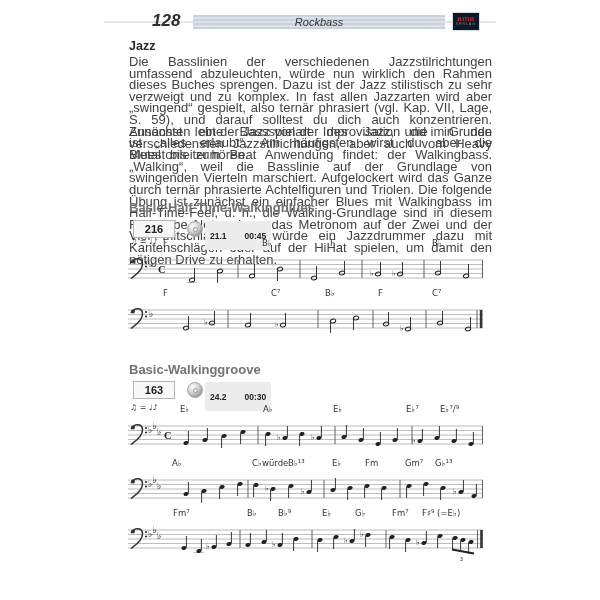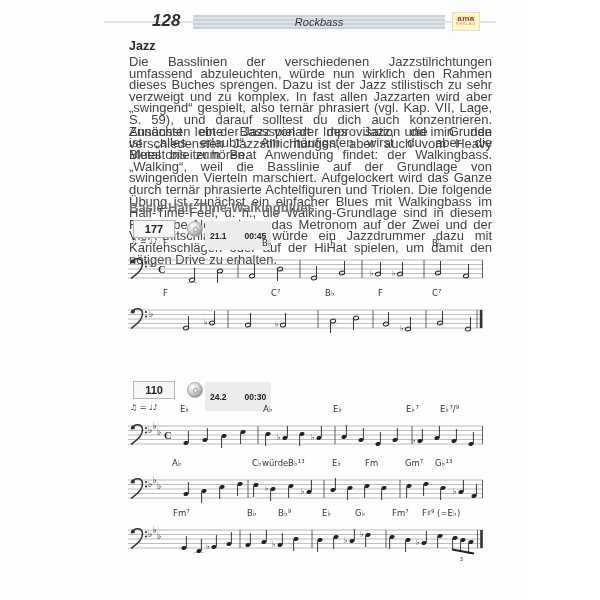--- a/index.html
+++ b/index.html
@@ -4,21 +4,21 @@
 <style>
   html,body{margin:0;padding:0;background:#fff;}
   .page{position:relative;width:528px;height:600px;background:#fefefe;overflow:hidden;
         font-family:"Liberation Sans",sans-serif;color:#3a3a3a;}
   .top-edge{position:absolute;left:104px;top:21px;width:392px;height:2px;background:#e4e4e4;}
   .pageno{position:absolute;left:152px;top:11px;font-size:17px;font-weight:700;font-style:italic;color:#2e2e2e;}
   .header-bar{position:absolute;left:193px;top:15px;width:252px;height:14px;
       background:repeating-linear-gradient(0deg,#c9d2da 0 2px,#dbe2e8 2px 4px);
       display:flex;align-items:center;justify-content:center;}
   .header-bar span{font-style:italic;font-size:11px;color:#333;}
-  .logo{position:absolute;left:452px;top:12px;width:26px;height:17px;background:#fef9c3;
+  .logo{position:absolute;left:452px;top:12px;width:26px;height:17px;background:#0f172a;
       border:0.5px solid #ddd;text-align:center;line-height:1;}
   .logo .l1{font-size:8px;font-weight:700;color:#c0272d;letter-spacing:0.5px;display:block;margin-top:2px;}
   .logo .l2{font-size:3.5px;color:#888;display:block;letter-spacing:1px;}
   .h-section{position:absolute;left:129px;font-size:12.5px;font-weight:700;color:#2b2b2b;}
   .para{position:absolute;left:129px;width:363px;font-size:13px;line-height:11.6px;
         text-align:justify;color:#424242;}
   .h-ex{position:absolute;left:129px;font-size:13px;font-weight:700;color:#737373;}
   .ex-row{position:absolute;left:133px;height:18px;}
   .numbox{position:absolute;left:0;top:0;width:40px;height:16px;border:1px solid #b5b5b5;
       background:#f7f7f7;display:flex;align-items:center;justify-content:center;
@@ -82,21 +82,21 @@
     <span class="l1">ama</span>
     <span class="l2">VERLAG</span>
   </div>
 
   <div class="h-section" style="top:39px">Jazz</div>
   <div class="para" style="top:56px">Die Basslinien der verschiedenen Jazzstilrichtungen umfassend abzuleuchten, würde nun wirklich den Rahmen dieses Buches sprengen. Dazu ist der Jazz stilistisch zu sehr verzweigt und zu komplex. In fast allen Jazzarten wird aber „swingend“ gespielt, also ternär phrasiert (vgl. Kap. VII, Lage, S. 59), und darauf solltest du dich auch konzentrieren. Ansonsten lebt der Jazz von der Improvisation und im Grunde ist „alles erlaubt“. Am häufigsten wirst du aber die Bluestonleiter hören.</div>
   <div class="para" style="top:126px">Zunächst eine Bassspielart des Jazz, die in den verschiedensten Jazzstilrichtungen, aber auch vom Heavy Metal bis zum Beat Anwendung findet: der Walkingbass. „Walking“, weil die Basslinie auf der Grundlage von swingenden Vierteln marschiert. Aufgelockert wird das Ganze durch ternär phrasierte Achtelfiguren und Triolen. Die folgende Übung ist zunächst ein einfacher Blues mit Walkingbass im Half-Time-Feel, d. h., die Walking-Grundlage sind in diesem Fall halbe Noten. Lass das Metronom auf der Zwei und der Vier mitschlagen. So würde ein Jazzdrummer dazu mit Kantenschlägen oder auf der HiHat spielen, um damit den nötigen Drive zu erhalten.</div>
 
   <div class="h-ex" style="top:200px">Basic-Half-Time-Walkingblues</div>
   <div class="ex-row" style="top:220px">
-    <div class="numbox">177</div>
+    <div class="numbox">216</div>
     <div class="cd"></div>
     <div class="pill">
       <span>21.1</span>
       <span>00:45</span>
     </div>
   </div>
 
   <div class="staff-block" style="top:238px">
     <span class="swing">♫ = ♩♪</span>
     <span class="chord" style="left:35px">F</span>
@@ -162,22 +162,23 @@
       <use href="#hd" x="205" y="23"></use>
         <use href="#hd" x="228" y="20"></use>
       <use href="#hu" x="258" y="26"></use>
         <text class="fl" x="272" y="33">♭</text>
         <use href="#hu" x="280" y="31"></use>
       <use href="#hu" x="312" y="25"></use>
         <use href="#hu" x="340" y="31"></use>
     </svg>
   </div>
 
+  <div class="h-ex" style="top:362px">Basic-Walkinggroove</div>
   <div class="ex-row" style="top:381px">
-    <div class="numbox">110</div>
+    <div class="numbox">163</div>
     <div class="cd"></div>
     <div class="pill">
       <span>24.2</span>
       <span>00:30</span>
     </div>
   </div>
 
   <div class="staff-block" style="top:404px">
     <span class="swing">♫ = ♩♪</span>
     <span class="chord" style="left:52px">E♭</span>

